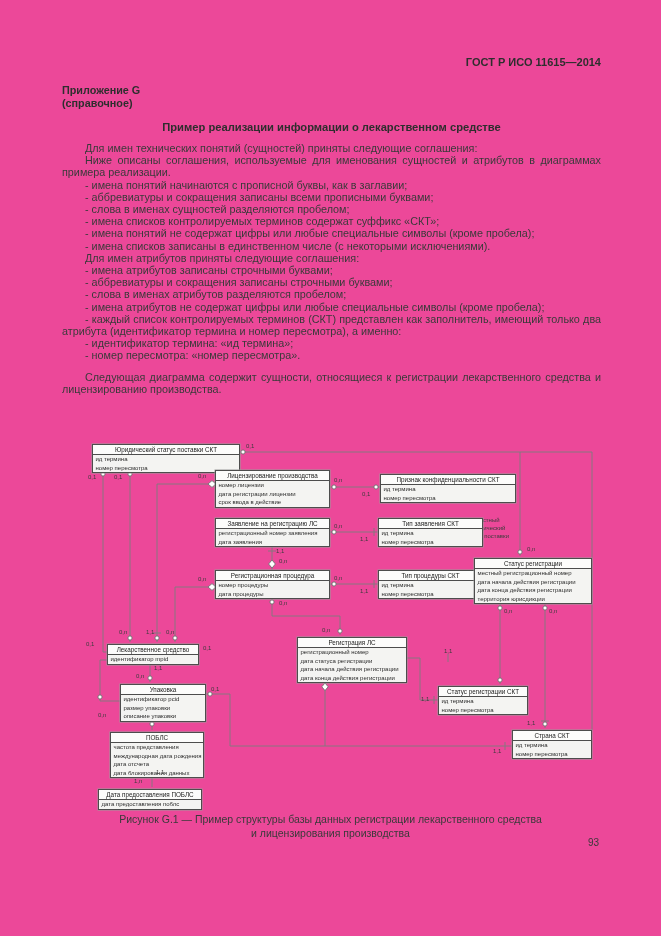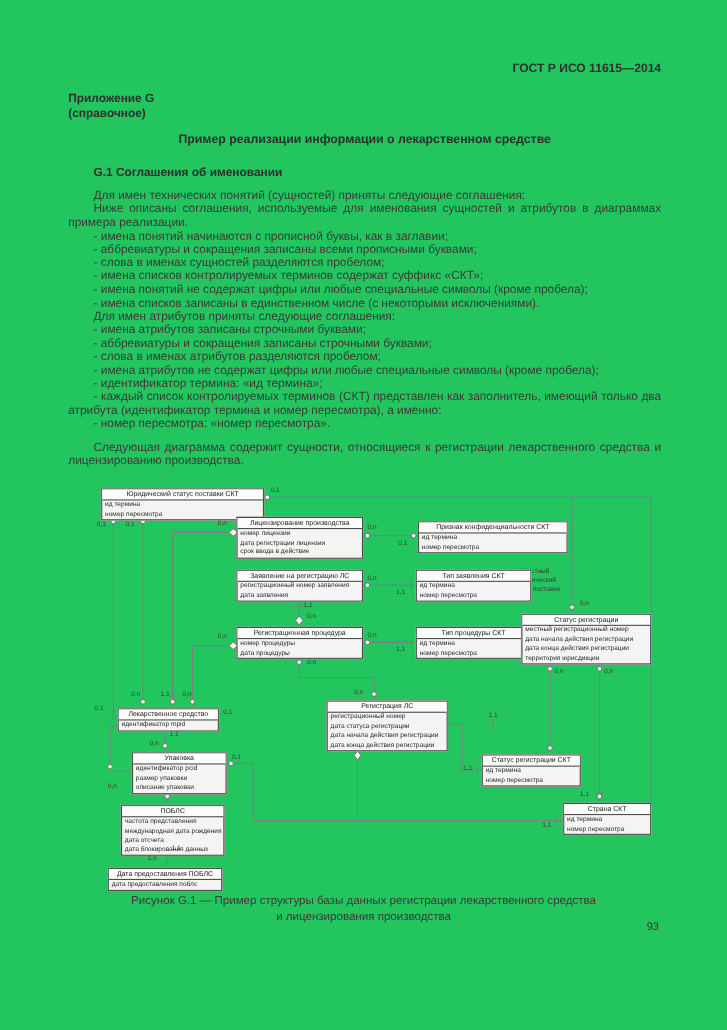--- a/index.html
+++ b/index.html
@@ -1,17 +1,17 @@
 <!DOCTYPE html>
 <html><head>
 <meta charset="utf-8">
 <style>
   html,body{margin:0;padding:0;background:#e8e8e8;}
   .page{
-    position:relative;width:661px;height:936px;margin:0 auto;background:#22c55e;
+    position:relative;width:661px;height:936px;margin:0 auto;background:#ec4899;
     font-family:"Liberation Sans", sans-serif;color:#333;overflow:hidden;
   }
   .gost-header{position:absolute;top:56px;right:60px;font-size:11px;font-weight:bold;color:#2e2e2e;}
   .flow{position:absolute;top:84px;left:62px;width:539px;}
   .annex{ text-align:left;font-weight:bold;font-size:10.8px;line-height:12.5px;color:#2e2e2e;}
   .doc-title{text-align:center;font-weight:bold;font-size:11.2px;margin-top:12px;color:#2e2e2e;}
   .section-heading{font-weight:bold;font-size:10.8px;margin-top:18px;padding-left:23px;color:#2e2e2e;}
   .bodywrap{margin-top:9px;}
   .body-par{margin:0;font-size:10.8px;line-height:12.2px;text-align:justify;text-indent:23px;color:#3a3a3a;}
   .g2-intro{margin-top:8px;}
@@ -38,37 +38,36 @@
 <div class="page">
 
   <div class="gost-header">ГОСТ Р ИСО 11615—2014</div>
 
   <div class="flow">
     <div class="annex">
       <div>Приложение G</div>
       <div>(справочное)</div>
     </div>
     <div class="doc-title">Пример реализации информации о лекарственном средстве</div>
-    <div class="section-heading">G.1 Соглашения об именовании</div>
     <div class="bodywrap" id="g1-paragraphs">
         <p class="body-par">Для имен технических понятий (сущностей) приняты следующие соглашения:</p>
         <p class="body-par">Ниже описаны соглашения, используемые для именования сущностей и атрибутов в диаграммах примера реализации.</p>
         <p class="body-par">- имена понятий начинаются с прописной буквы, как в заглавии;</p>
         <p class="body-par">- аббревиатуры и сокращения записаны всеми прописными буквами;</p>
         <p class="body-par">- слова в именах сущностей разделяются пробелом;</p>
         <p class="body-par">- имена списков контролируемых терминов содержат суффикс «СКТ»;</p>
         <p class="body-par">- имена понятий не содержат цифры или любые специальные символы (кроме пробела);</p>
         <p class="body-par">- имена списков записаны в единственном числе (с некоторыми исключениями).</p>
         <p class="body-par">Для имен атрибутов приняты следующие соглашения:</p>
         <p class="body-par">- имена атрибутов записаны строчными буквами;</p>
         <p class="body-par">- аббревиатуры и сокращения записаны строчными буквами;</p>
         <p class="body-par">- слова в именах атрибутов разделяются пробелом;</p>
         <p class="body-par">- имена атрибутов не содержат цифры или любые специальные символы (кроме пробела);</p>
+        <p class="body-par">- каждый список контролируемых терминов (СКТ) представлен как заполнитель, имеющий только два атрибута (идентификатор термина и номер пересмотра), а именно:</p>
         <p class="body-par">- идентификатор термина: «ид термина»;</p>
-        <p class="body-par">- каждый список контролируемых терминов (СКТ) представлен как заполнитель, имеющий только два атрибута (идентификатор термина и номер пересмотра), а именно:</p>
         <p class="body-par">- номер пересмотра: «номер пересмотра».</p>
       </div>
     <div class="bodywrap">
       <p class="body-par g2-intro">Следующая диаграмма содержит сущности, относящиеся к регистрации лекарственного средства и лицензированию производства.</p>
     </div>
   </div>
 
   <div class="diagram-layer" id="diagram-layer">
     <svg width="661" height="936" viewBox="0 0 661 936">
       <g stroke="#7d7d7d" stroke-width="0.9" fill="none">

